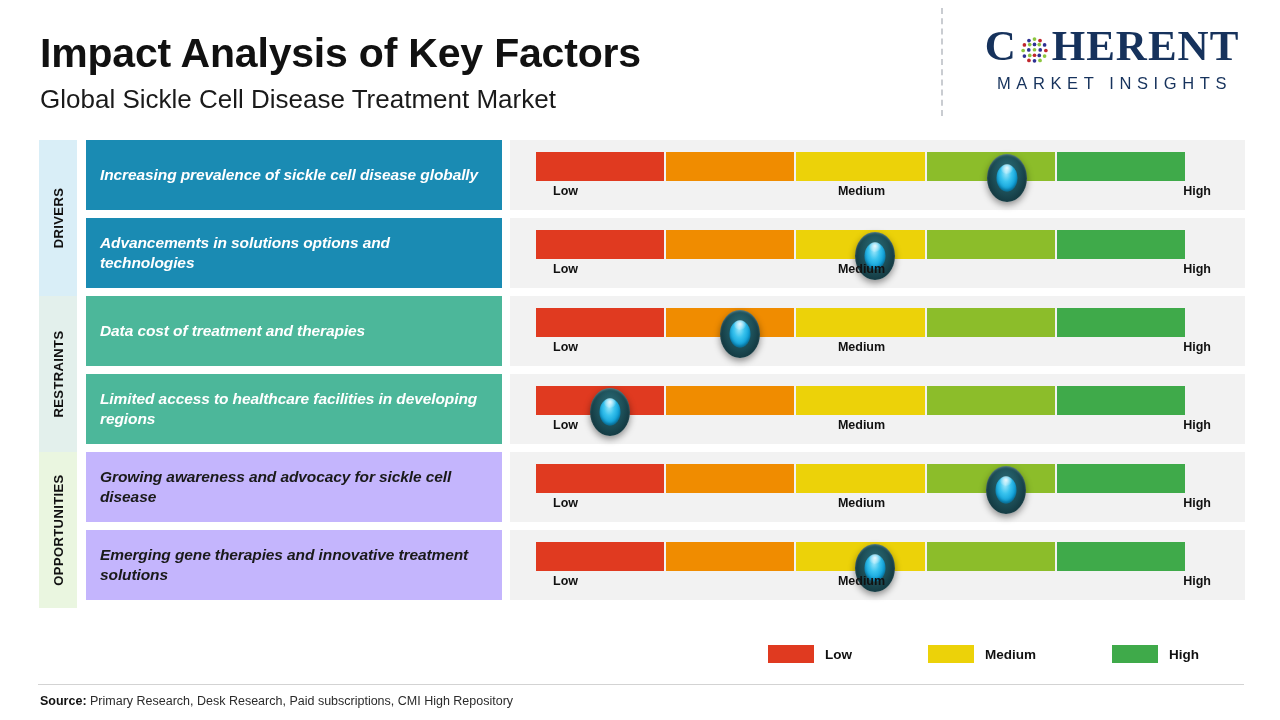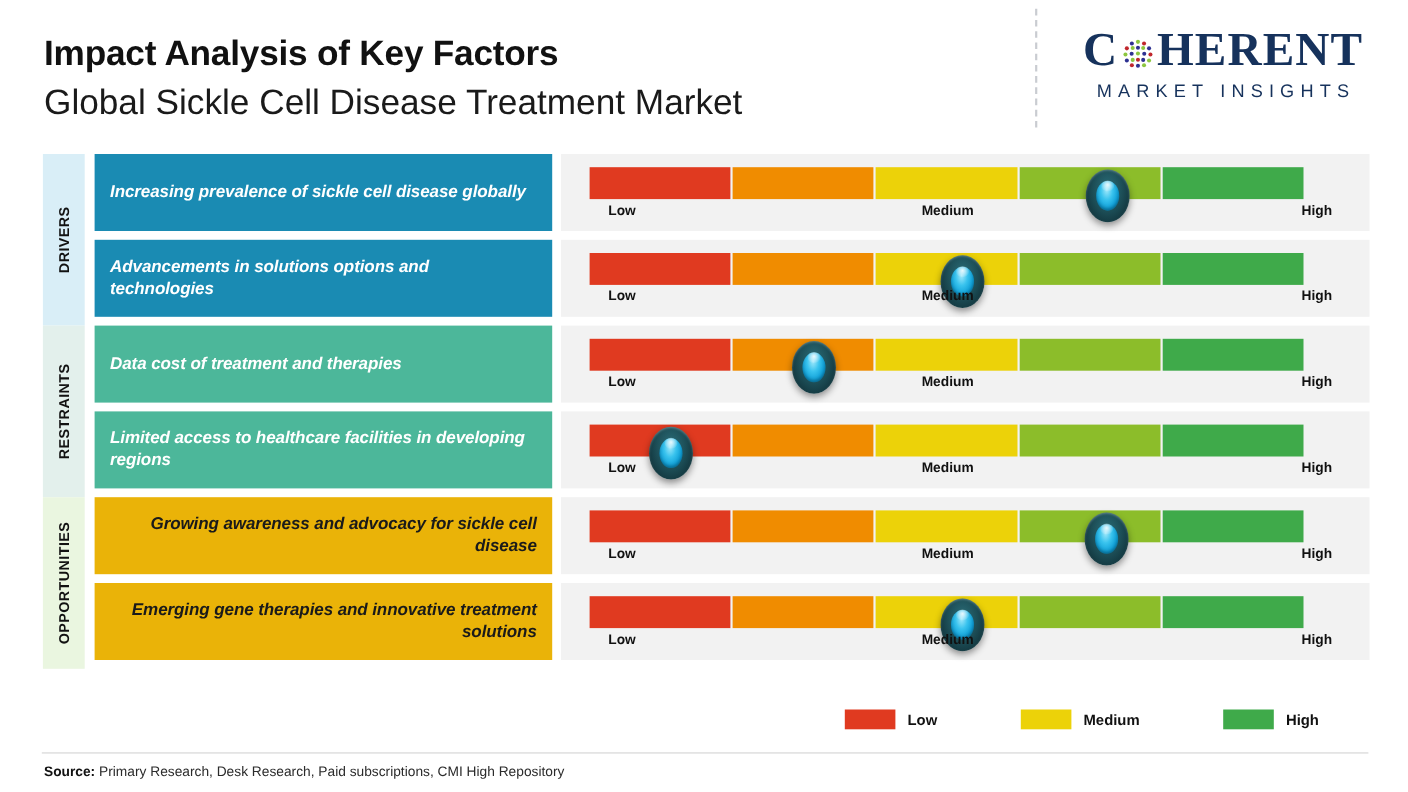--- a/index.html
+++ b/index.html
@@ -8,25 +8,25 @@
     font-family: "Liberation Sans", sans-serif;
     background: #ffffff;
     position: relative;
     overflow: hidden;
   }
 
   
   .header { position: absolute; left: 0; top: 0; width: 1280px; height: 132px; }
   .title-block { position: absolute; left: 40px; top: 30px; }
   .title-main {
-    font-size: 32px; font-weight: bold; color: #111111;
+    font-size: 41px; font-weight: bold; color: #111111;
     letter-spacing: -0.2px; line-height: 1.15; white-space: nowrap;
   }
   .title-sub {
-    font-size: 32px; font-weight: normal; color: #1a1a1a;
+    font-size: 26px; font-weight: normal; color: #1a1a1a;
     line-height: 1.25; margin-top: 6px; white-space: nowrap;
   }
 
   .logo-divider {
     position: absolute; left: 941px; top: 8px; width: 0; height: 108px;
     border-left: 2px dashed #c9ccd1;
   }
   .logo-block { position: absolute; left: 962px; top: 24px; width: 300px; }
   .logo-word {
     display: flex; align-items: center; justify-content: center;
@@ -67,21 +67,21 @@
     display: flex; align-items: center; padding: 0 14px;
   }
   .factor-box .txt {
     font-size: 15.5px; font-weight: bold; font-style: italic;
     line-height: 1.3; letter-spacing: -0.1px;
   }
   .fb-drivers       { background: #1a8bb3; }
   .fb-drivers .txt       { color: #ffffff; }
   .fb-restraints    { background: #4cb79a; }
   .fb-restraints .txt    { color: #ffffff; }
-  .fb-opportunities { background: #eab308; text-align: right; }
+  .fb-opportunities { background: #c4b5fd; }
   .fb-opportunities .txt { color: #1a1a1a; }
 
   
   .gauge-panel {
     position: absolute; left: 510px; width: 735px; height: 70px;
     background: #f2f2f2;
   }
   .gauge-bar {
     position: absolute; left: 26px; top: 12px;
     width: 651px; height: 29px; display: flex;

